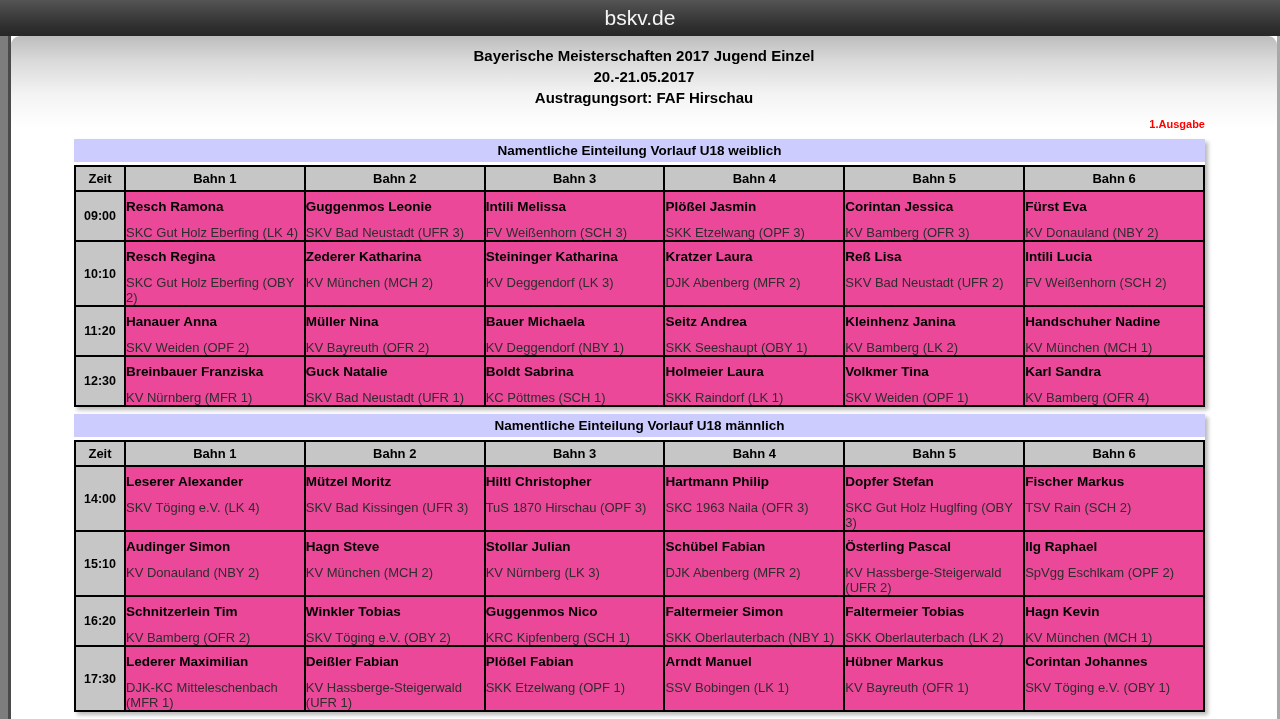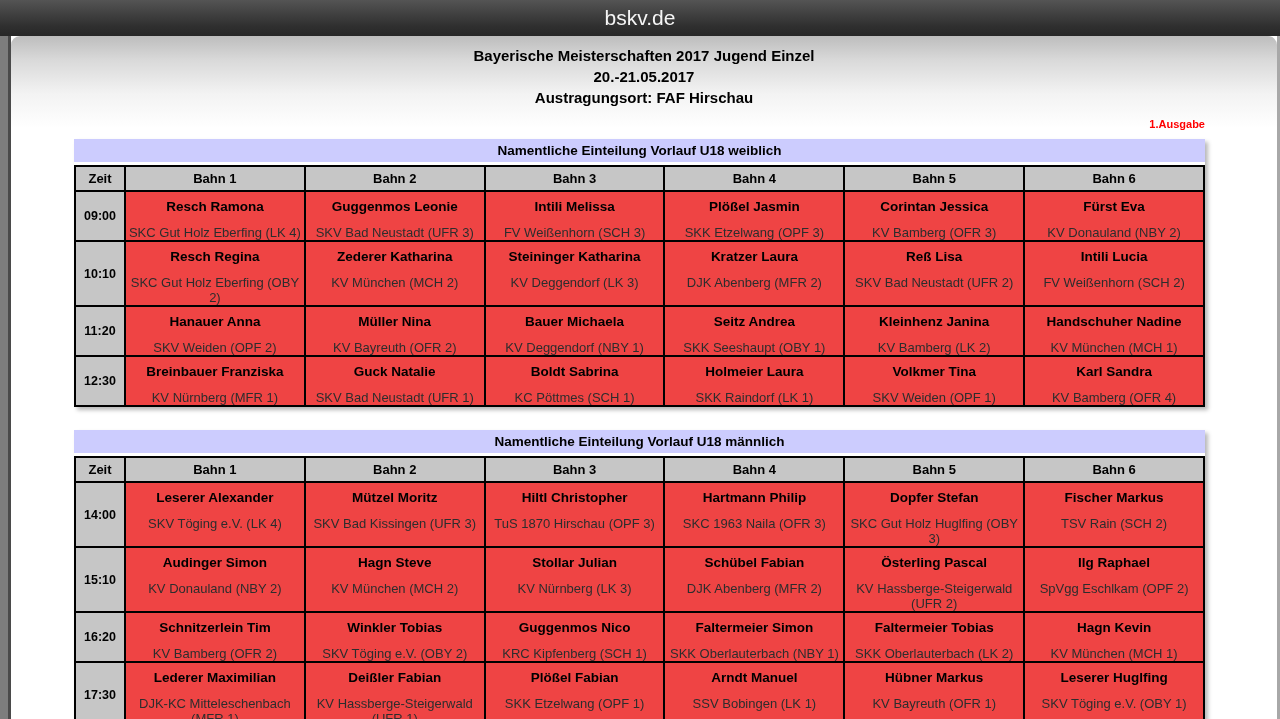--- a/index.html
+++ b/index.html
@@ -24,41 +24,41 @@
     background:linear-gradient(180deg,#bdbdbd 0px,#d9d9d9 24px,#f3f3f3 58px,#ffffff 92px);
     border-radius:9px;
   }
   .doc-header { padding-top:9px; text-align:center; color:#000; }
   .doc-header div { font-weight:bold; font-size:15px; line-height:21px; }
   .edition {
     position:absolute; top:82px; right:72px;
     font-size:11px; font-weight:bold; color:#ff0000;
   }
   .tables { position:absolute; top:103px; left:63px; width:1131px; }
-  .tbl-wrap { margin-bottom:23px; box-shadow:3px 3px 4px rgba(0,0,0,0.28); }
+  .tbl-wrap { margin-bottom:7px; box-shadow:3px 3px 4px rgba(0,0,0,0.28); }
   .band {
     height:23px; line-height:23px; background:#ccccfe;
     text-align:center; font-weight:bold; font-size:13.5px; color:#000;
     margin-bottom:3px;
   }
   table.roster {
     width:100%; border-collapse:collapse; table-layout:fixed;
     border:2px solid #000; background:#fff;
   }
   table.roster th, table.roster td { border:2px solid #000; padding:0; }
   table.roster th {
     background:#c6c6c6; font-weight:bold; font-size:13px;
     height:23px; text-align:center; color:#000;
   }
   td.time-cell {
     background:#c6c6c6; font-weight:bold; font-size:12.5px;
     text-align:center; vertical-align:middle; color:#000;
   }
   tbody tr { height:49px; }
-  td.player-cell { background:#ef4444; text-align:center; vertical-align:top; }
+  td.player-cell { background:#ec4899; text-align:left; vertical-align:top; }
   .player-name { font-weight:bold; font-size:13.5px; margin-top:7px; color:#000; }
   .player-club { font-size:13px; margin-top:11px; color:#2d2d2d; }
 </style>
 </head>
 <body>
 
 <div class="topbar">
   <span>bskv.de</span>
 </div>
 
@@ -334,21 +334,21 @@
                 </td>
                 <td class="player-cell">
                   <div class="player-name">Arndt Manuel</div>
                   <div class="player-club">SSV Bobingen (LK 1)</div>
                 </td>
                 <td class="player-cell">
                   <div class="player-name">Hübner Markus</div>
                   <div class="player-club">KV Bayreuth (OFR 1)</div>
                 </td>
                 <td class="player-cell">
-                  <div class="player-name">Leserer Huglfing</div>
+                  <div class="player-name">Corintan Johannes</div>
                   <div class="player-club">SKV Töging e.V. (OBY 1)</div>
                 </td>
               </tr>
             </tbody>
         </table>
       </div>
 
     </div>
   </div>
 </div>

